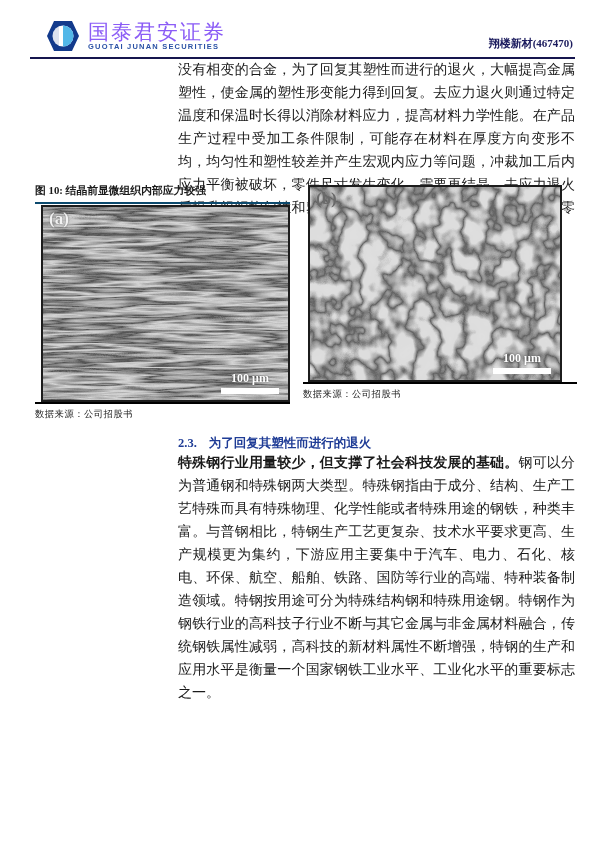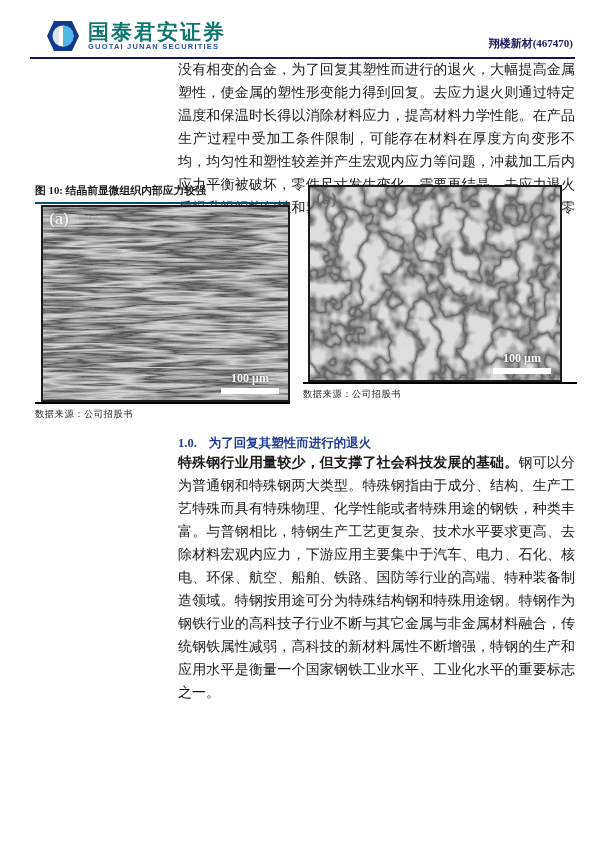--- a/index.html
+++ b/index.html
@@ -4,21 +4,21 @@
 <style>
   html,body{margin:0;padding:0;background:#ffffff;}
   .page{position:relative;width:600px;height:849px;background:#fff;overflow:hidden;
         font-family:"Liberation Serif","DejaVu Serif",serif;color:#1a1a1a;}
 
   
   .header{position:absolute;left:30px;top:14px;width:545px;height:43px;
           border-bottom:2px solid #15154e;}
   .logo{position:absolute;left:16px;top:6px;display:flex;align-items:center;}
   .logo-mark{width:34px;height:32px;margin-right:8px;}
-  .brand-cn{font-size:21px;font-weight:bold;color:#0f766e;letter-spacing:2px;line-height:21px;
+  .brand-cn{font-size:21px;font-weight:normal;color:#8b5cf6;letter-spacing:2px;line-height:21px;
             font-family:"Liberation Sans","DejaVu Sans",sans-serif;}
   .brand-en{font-size:7.5px;font-weight:bold;color:#2a51a5;letter-spacing:1.2px;
             font-family:"Liberation Sans","DejaVu Sans",sans-serif;}
   .report-title{position:absolute;right:2px;top:22px;font-size:11px;font-weight:bold;color:#1c1c5e;}
 
   
   .para{position:absolute;left:178px;width:397px;font-size:14px;line-height:23px;
         text-align:justify;margin:0;}
   .para1{top:58px;}
   .para2{top:451px;}
@@ -134,21 +134,21 @@
           <div class="bar"></div>
         </div>
       </div>
       <div class="fig-rule"></div>
       <div class="fig-source">数据来源：公司招股书</div>
     </div>
 
   </div>
 
   <div class="section-heading">
-    <span class="num">1.0.</span><span>为了回复其塑性而进行的退火</span>
+    <span class="num">2.3.</span><span>为了回复其塑性而进行的退火</span>
   </div>
 
   <p class="para para2">
-    <span class="lead-bold">特殊钢行业用量较少，但支撑了社会科技发展的基础。</span><span>钢可以分为普通钢和特殊钢两大类型。特殊钢指由于成分、结构、生产工艺特殊而具有特殊物理、化学性能或者特殊用途的钢铁，种类丰富。与普钢相比，特钢生产工艺更复杂、技术水平要求更高、去除材料宏观内应力，下游应用主要集中于汽车、电力、石化、核电、环保、航空、船舶、铁路、国防等行业的高端、特种装备制造领域。特钢按用途可分为特殊结构钢和特殊用途钢。特钢作为钢铁行业的高科技子行业不断与其它金属与非金属材料融合，传统钢铁属性减弱，高科技的新材料属性不断增强，特钢的生产和应用水平是衡量一个国家钢铁工业水平、工业化水平的重要标志之一。</span>
+    <span class="lead-bold">特殊钢行业用量较少，但支撑了社会科技发展的基础。</span><span>钢可以分为普通钢和特殊钢两大类型。特殊钢指由于成分、结构、生产工艺特殊而具有特殊物理、化学性能或者特殊用途的钢铁，种类丰富。与普钢相比，特钢生产工艺更复杂、技术水平要求更高、生产规模更为集约，下游应用主要集中于汽车、电力、石化、核电、环保、航空、船舶、铁路、国防等行业的高端、特种装备制造领域。特钢按用途可分为特殊结构钢和特殊用途钢。特钢作为钢铁行业的高科技子行业不断与其它金属与非金属材料融合，传统钢铁属性减弱，高科技的新材料属性不断增强，特钢的生产和应用水平是衡量一个国家钢铁工业水平、工业化水平的重要标志之一。</span>
   </p>
 
 
 </div>
 
 </body></html>

